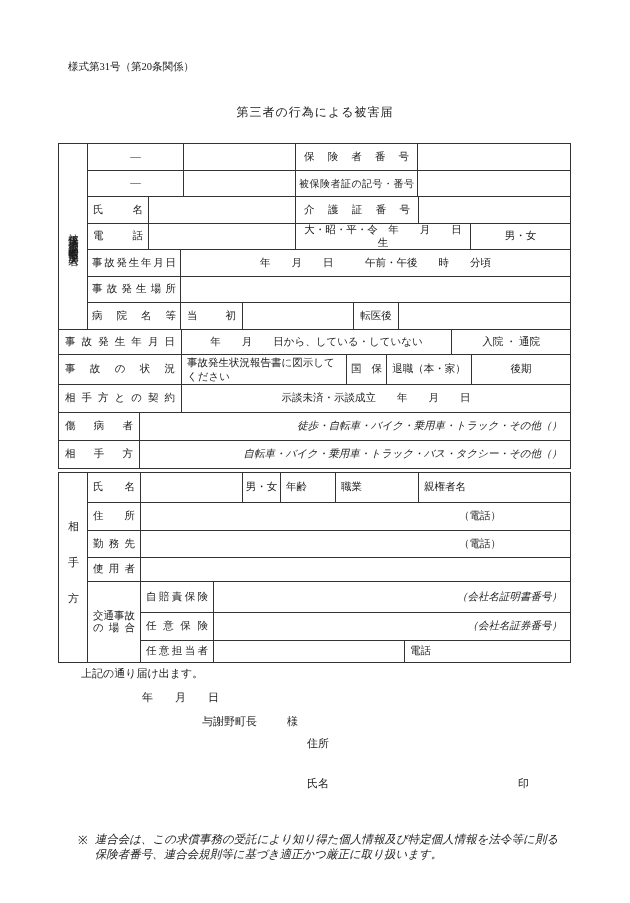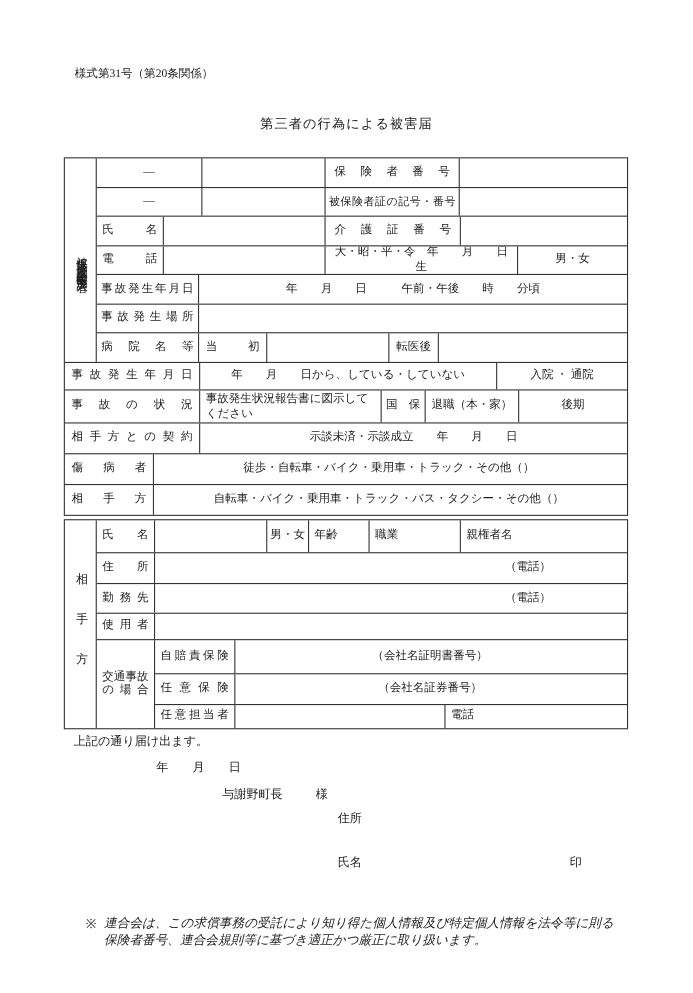--- a/index.html
+++ b/index.html
@@ -16,21 +16,21 @@
   .rows{flex:1;display:flex;flex-direction:column;}
   .row{display:flex;border-top:1px solid #333;box-sizing:border-box;}
   .row.first{border-top:none;}
   .c{border-left:1px solid #333;display:flex;align-items:center;padding:0 5px;
      box-sizing:border-box;overflow:hidden;font-size:10.5px;line-height:1.15;flex:none;}
   .c.first{border-left:none;}
   .fx{flex:1;}
   .np{padding:0;}
   .jl{flex:1;text-align:justify;text-align-last:justify;}
   .ctr{flex:1;text-align:center;}
-  .jsb{justify-content:center;}
+  .jsb{justify-content:flex-end;font-style:italic;}
   .vtext{writing-mode:vertical-rl;text-orientation:upright;font-size:10.5px;letter-spacing:1.6px;
          align-self:center;}
   .vtext2{writing-mode:vertical-rl;text-orientation:upright;font-size:11px;letter-spacing:36px;
           padding-top:38px;}
   .digits{display:flex;align-self:stretch;}
   .dg{flex:1;border-left:1px dashed #999;box-sizing:border-box;}
   .dg.first{border-left:none;}
   .dash{justify-content:center;}
   .sm{font-size:10px;}
   .note{left:78px;top:832px;font-size:11.5px;display:flex;align-items:flex-start;}
@@ -300,21 +300,21 @@
             <div class="c" style="width:191px"></div>
             <div class="c fx">
               <span>電話</span>
             </div>
           </div>
         </div>
       </div>
     </div>
   </div>
 
-  <div class="abs ft" style="left:67px;top:666px">上記の通り届け出ます。</div>
+  <div class="abs ft" style="left:81px;top:666px">上記の通り届け出ます。</div>
   <div class="abs ft" style="left:142px;top:690px">年　　月　　日</div>
   <div class="abs ft addr-row" style="left:157px;top:714px">
     <span>与謝野町長</span>
     <span>様</span>
   </div>
   <div class="abs ft" style="left:307px;top:736px">住所</div>
   <div class="abs ft" style="left:307px;top:776px">氏名</div>
   <div class="abs ft" style="left:518px;top:776px">印</div>
 
   <div class="abs note">

